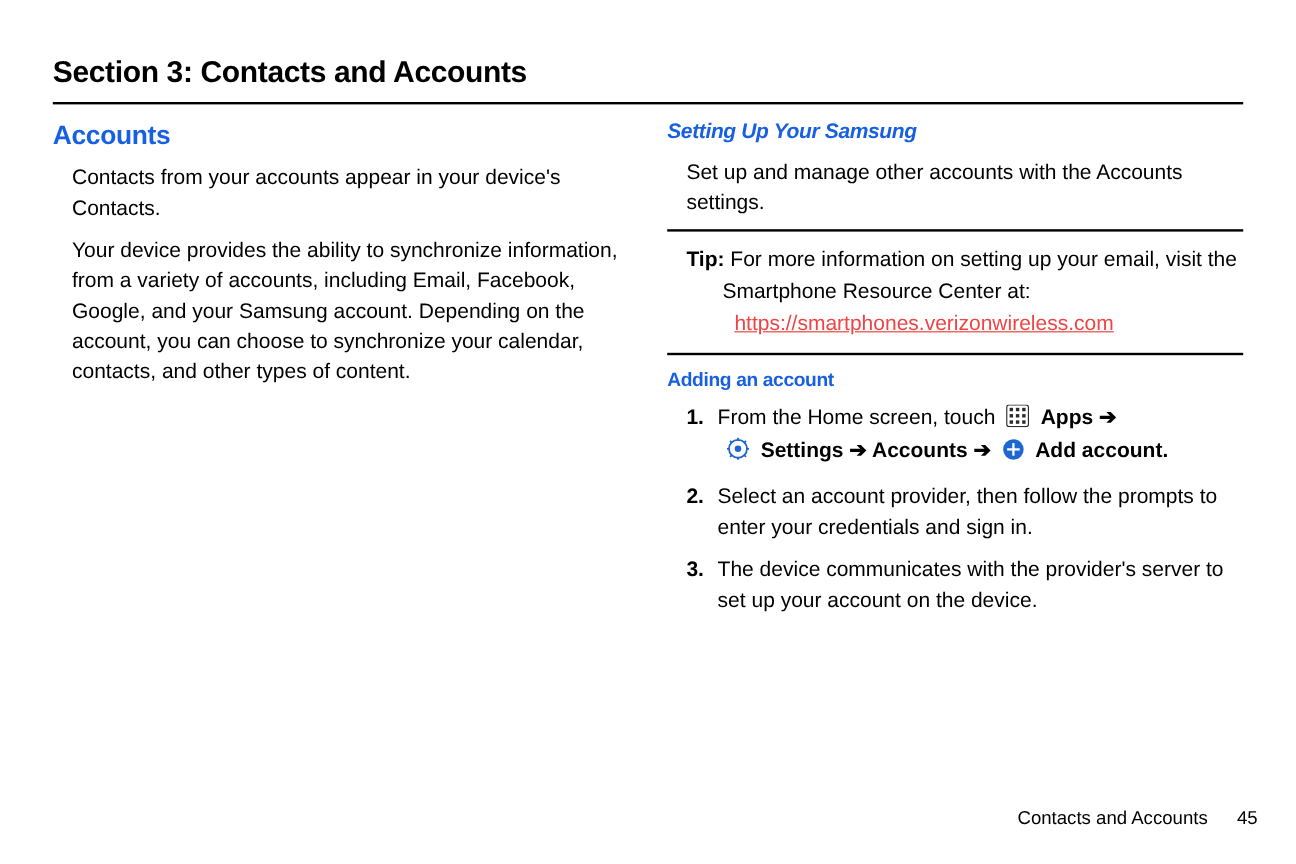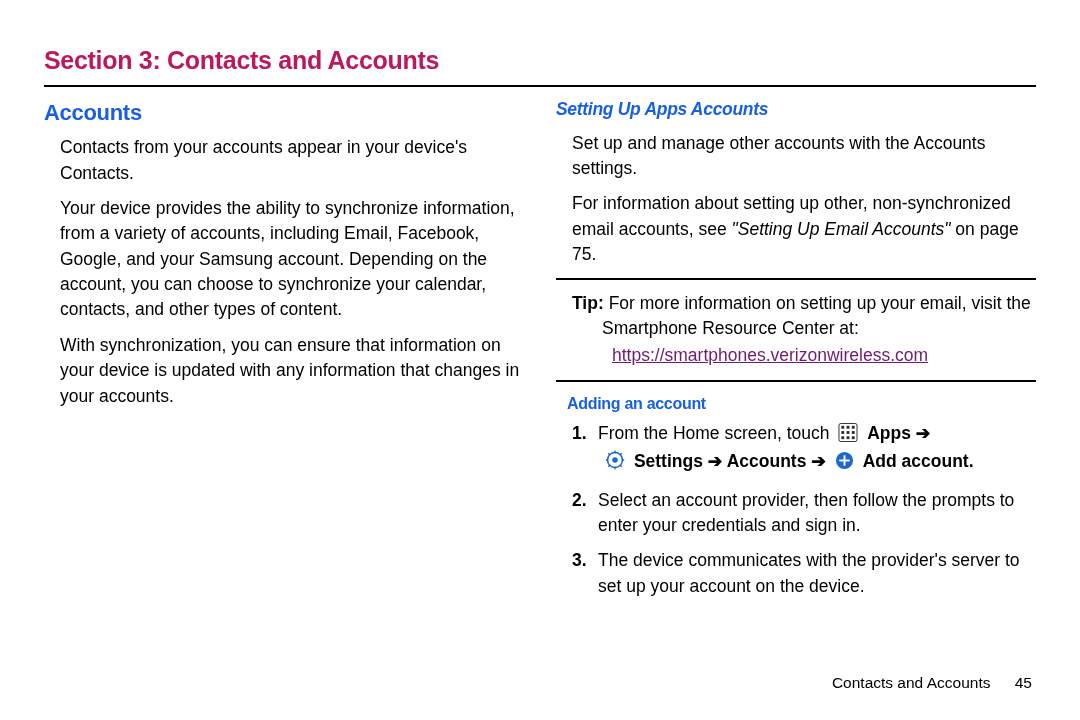--- a/index.html
+++ b/index.html
@@ -10,21 +10,21 @@
       font-family: Helvetica, Arial, sans-serif;
       font-size: 17.5px;
       color: #000;
       line-height: 1.45;
       padding: 42px 44px 0 44px;
       position: relative;
     }
     .section-title {
       font-size: 25px;
       font-weight: 900;
-      color: #be185d;
+      color: #000000;
       letter-spacing: -0.3px;
       margin-bottom: 7px;
     }
     .hr-under-title {
       border: none;
       border-top: 2.5px solid #000;
       margin-bottom: 10px;
     }
     .columns {
       display: flex;
@@ -47,34 +47,34 @@
       font-weight: 900;
       color: #175fe3;
       letter-spacing: -0.3px;
       margin-bottom: 8px;
     }
     .h-small-blue {
       font-size: 16px;
       font-weight: 900;
       color: #175fe3;
       letter-spacing: -0.3px;
-      margin: 10px 0 6px 11px;
+      margin: 10px 0 6px 0;
     }
     .p-indent {
       margin-left: 16px;
       margin-bottom: 10px;
     }
     .hr-tip { border: none; border-top: 2px solid #000; margin: 8px 0; }
     .tip-block { margin-left: 16px; padding: 3px 0 3px 0; }
     .tip-label { font-weight: 700; text-align: center; }
     .tip-line2 { padding-left: 30px; }
     .tip-link {
       display: block;
       padding-left: 40px;
-      color: #701a75;
+      color: #ef4444;
       text-decoration: underline;
       margin-top: 2px;
     }
     ol.steps {
       list-style: none;
       margin-left: 16px;
     }
     ol.steps li {
       position: relative;
       padding-left: 26px;
@@ -97,46 +97,42 @@
       vertical-align: -3px;
       margin: 0 4px;
     }
     svg.apps-icon { width: 20px; height: 19px; }
     svg.settings-icon { width: 20px; height: 20px; }
     svg.plus-icon { width: 19px; height: 19px; }
 
     .footer {
       position: absolute;
       bottom: 26px;
-      right: 48px;
+      right: 32px;
       font-size: 15.5px;
       text-align: center;
     }
     .footer .pagenum { margin-left: 20px; }
   </style>
 </head>
 <body>
 
 <div class="section-title">Section 3: Contacts and Accounts</div>
 <hr class="hr-under-title">
 
 <div class="columns">
   <div class="col">
     <div class="h-accounts">Accounts</div>
     <div class="p-indent">Contacts from your accounts appear in your device's Contacts.</div>
     <div class="p-indent">Your device provides the ability to synchronize information, from a variety of accounts, including Email, Facebook, Google, and your Samsung account. Depending on the account, you can choose to synchronize your calendar, contacts, and other types of content.</div>
-    <div class="p-indent">With synchronization, you can ensure that information on your device is updated with any information that changes in your accounts.</div>
   </div>
 
   <div class="col">
-    <div class="h-sub-italic">Setting Up Apps Accounts</div>
+    <div class="h-sub-italic">Setting Up Your Samsung</div>
     <div class="p-indent">Set up and manage other accounts with the Accounts settings.</div>
-    <div class="p-indent">
-      <span>For information about setting up other, non-synchronized email accounts, see </span><span class="italic-ref">"Setting Up Email Accounts"</span><span> on page 75.</span>
-    </div>
 
     <hr class="hr-tip">
     <div class="tip-block">
       <div>
         <span class="tip-label">Tip:</span><span> For more information on setting up your email, visit the</span>
       </div>
       <div class="tip-line2">Smartphone Resource Center at:</div>
       <a class="tip-link">https://smartphones.verizonwireless.com</a>
     </div>
     <hr class="hr-tip">

